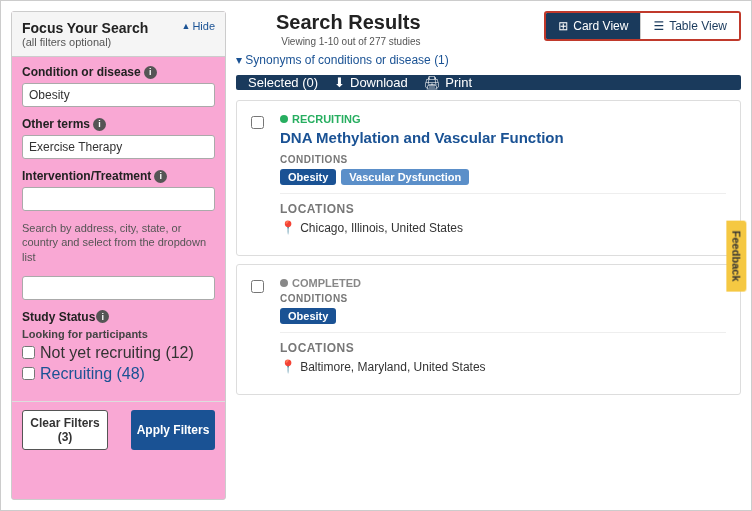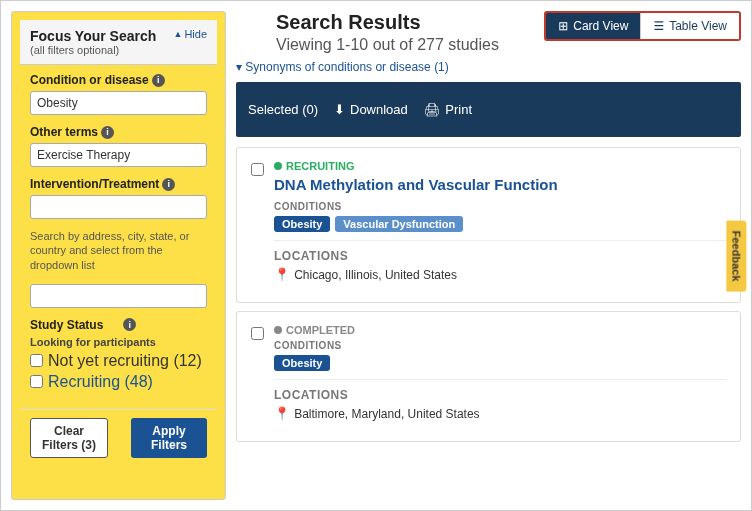--- a/index.html
+++ b/index.html
@@ -25,22 +25,22 @@
       display: flex;
       flex: 1;
       gap: 10px;
     }
     
     .sidebar {
       width: 215px;
       min-width: 215px;
       border: 1px solid #ccc;
       border-radius: 3px;
-      padding: 8px;
-      background: #fde047;
+      padding: 0;
+      background: #f9a8d4;
       font-size: 12px;
       position: relative;
     }
     .sidebar-header {
       background: #f5f5f5;
       border-bottom: 1px solid #ccc;
       padding: 8px 10px;
       display: flex;
       justify-content: space-between;
       align-items: flex-start;
@@ -111,21 +111,21 @@
     }
     .study-status-section {
       margin-bottom: 10px;
     }
     .status-header {
       font-weight: bold;
       color: #222;
       margin-bottom: 4px;
       display: flex;
       align-items: center;
-      gap: 20px;
+      gap: 1px;
     }
     .sub-section-label {
       font-weight: bold;
       color: #444;
       font-size: 11px;
       margin-bottom: 4px;
     }
     .checkbox-item {
       display: flex;
       align-items: center;
@@ -191,21 +191,21 @@
       align-items: flex-start;
       margin-bottom: 6px;
       margin-left: 40px;
     }
     .search-results-title {
       font-size: 20px;
       font-weight: bold;
       color: #222;
     }
     .viewing-count {
-      font-size: 16px;
+      font-size: 10px;
       color: #555;
       margin-top: 2px;
       text-align: right;
     }
     .view-toggle {
       display: flex;
       gap: 0;
       border: 2px solid #c0392b;
       border-radius: 3px;
       overflow: hidden;
@@ -235,21 +235,21 @@
       cursor: pointer;
       margin-bottom: 8px;
       display: block;
     }
     .synonyms-link::before {
       content: '▾ ';
     }
     .action-bar {
       background: #1a3a5c;
       color: white;
-      padding: 20px 12px;
+      padding: 0 12px;
       display: flex;
       align-items: center;
       gap: 16px;
       margin-bottom: 10px;
       border-radius: 2px;
     }
     .selected-count {
       font-size: 13px;
       color: white;
     }
@@ -266,21 +266,21 @@
     
     .study-card {
       border: 1px solid #ddd;
       border-radius: 3px;
       padding: 12px 14px;
       margin-bottom: 8px;
     }
     .card-top {
       display: flex;
       align-items: flex-start;
-      gap: 10px;
+      gap: 16px;
       margin-bottom: 8px;
     }
     .card-checkbox {
       margin-top: 3px;
     }
     .card-body {
       flex: 1;
     }
     .status-badge {
       font-size: 11px;

